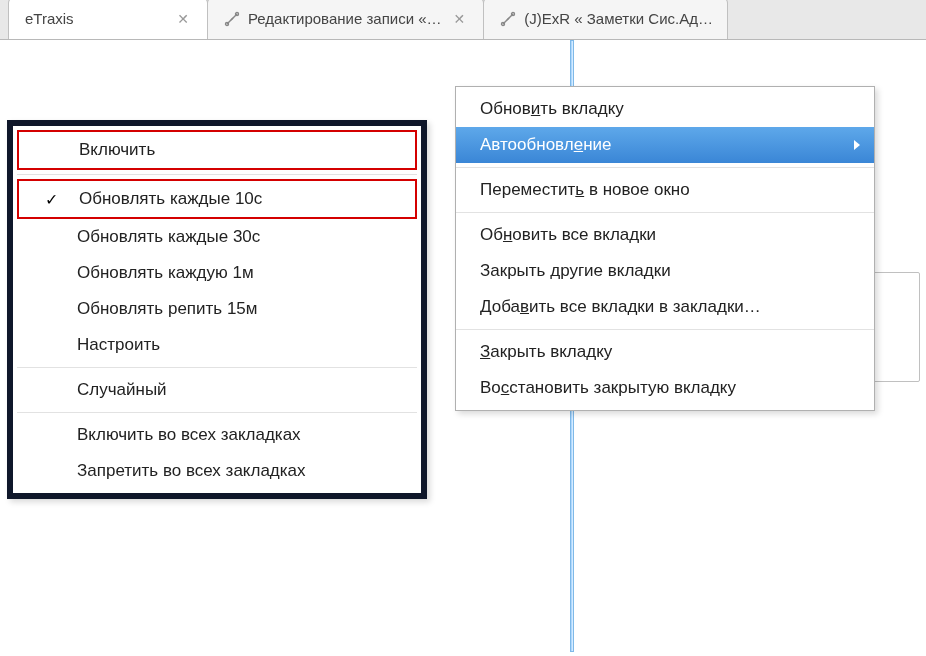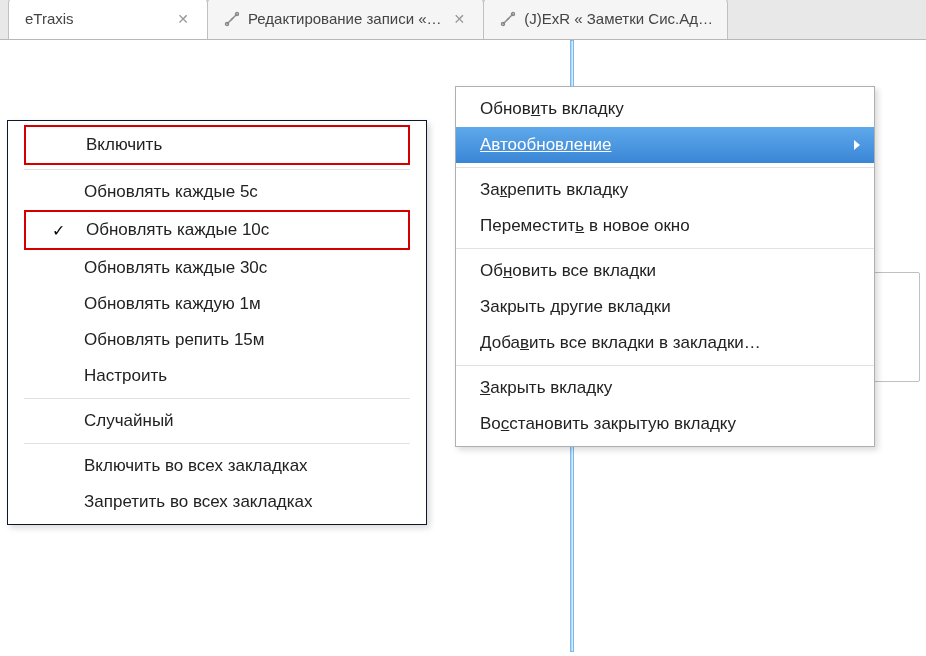--- a/index.html
+++ b/index.html
@@ -112,21 +112,20 @@
     align-items: center;
     padding: 8px 28px 8px 24px;
     color: #222;
     cursor: pointer;
     font-size: 17px;
     position: relative;
   }
   .ctx-item.highlight {
     background: linear-gradient(#5ea8ea, #3a86d6);
     color: #fff;
-    text-decoration: underline;
   }
   .ctx-item .arrow {
     position: absolute;
     right: 14px;
     top: 50%;
     transform: translateY(-50%);
   }
   .ctx-item .u { text-decoration: underline; }
   .ctx-sep {
     height: 1px;
@@ -134,23 +133,23 @@
     margin: 4px 0;
   }
 
   
   .sub-menu {
     position: absolute;
     left: 7px;
     top: 80px;
     width: 420px;
     background: #fff;
-    border: 1px solid #0f172a;
+    border: 6px solid #0f172a;
     box-shadow: 3px 3px 6px rgba(0,0,0,0.15);
-    padding: 4px 16px;
+    padding: 4px 4px;
     z-index: 30;
   }
   .sub-item {
     display: flex;
     align-items: center;
     padding: 8px 18px 8px 60px;
     color: #222;
     cursor: pointer;
     font-size: 17px;
     position: relative;
@@ -225,23 +224,20 @@
   <div class="ctx-menu" id="ctxmenu">
       <div class="ctx-item">
         <span>Обнов<span class="u">и</span>ть вкладку</span>
       </div>
       <div class="ctx-item highlight">
         <span>Автообновл<span class="u">е</span>ние</span>
         <span class="arrow"><span class="tri-right"></span></span>
       </div>
       <div class="ctx-sep"></div>
       <div class="ctx-item">
-        <span>За<span class="u">к</span>репить вкладку</span>
-      </div>
-      <div class="ctx-item">
         <span>Переместит<span class="u">ь</span> в новое окно</span>
       </div>
       <div class="ctx-sep"></div>
       <div class="ctx-item">
         <span>Об<span class="u">н</span>овить все вкладки</span>
       </div>
       <div class="ctx-item">
         <span>Закрыть <span class="u">д</span>ругие вкладки</span>
       </div>
       <div class="ctx-item">
@@ -254,23 +250,20 @@
       <div class="ctx-item">
         <span>Во<span class="u">с</span>становить закрытую вкладку</span>
       </div>
     </div>
 
   <div class="sub-menu" id="submenu">
       <div class="sub-item red-box">
         <span>Включить</span>
       </div>
       <div class="sub-sep"></div>
-      <div class="sub-item">
-        <span>Обновлять каждые 5с</span>
-      </div>
       <div class="sub-item red-box">
         <span class="check">✓</span>
         <span>Обновлять каждые 10с</span>
       </div>
       <div class="sub-item">
         <span>Обновлять каждые 30с</span>
       </div>
       <div class="sub-item">
         <span>Обновлять каждую 1м</span>
       </div>

